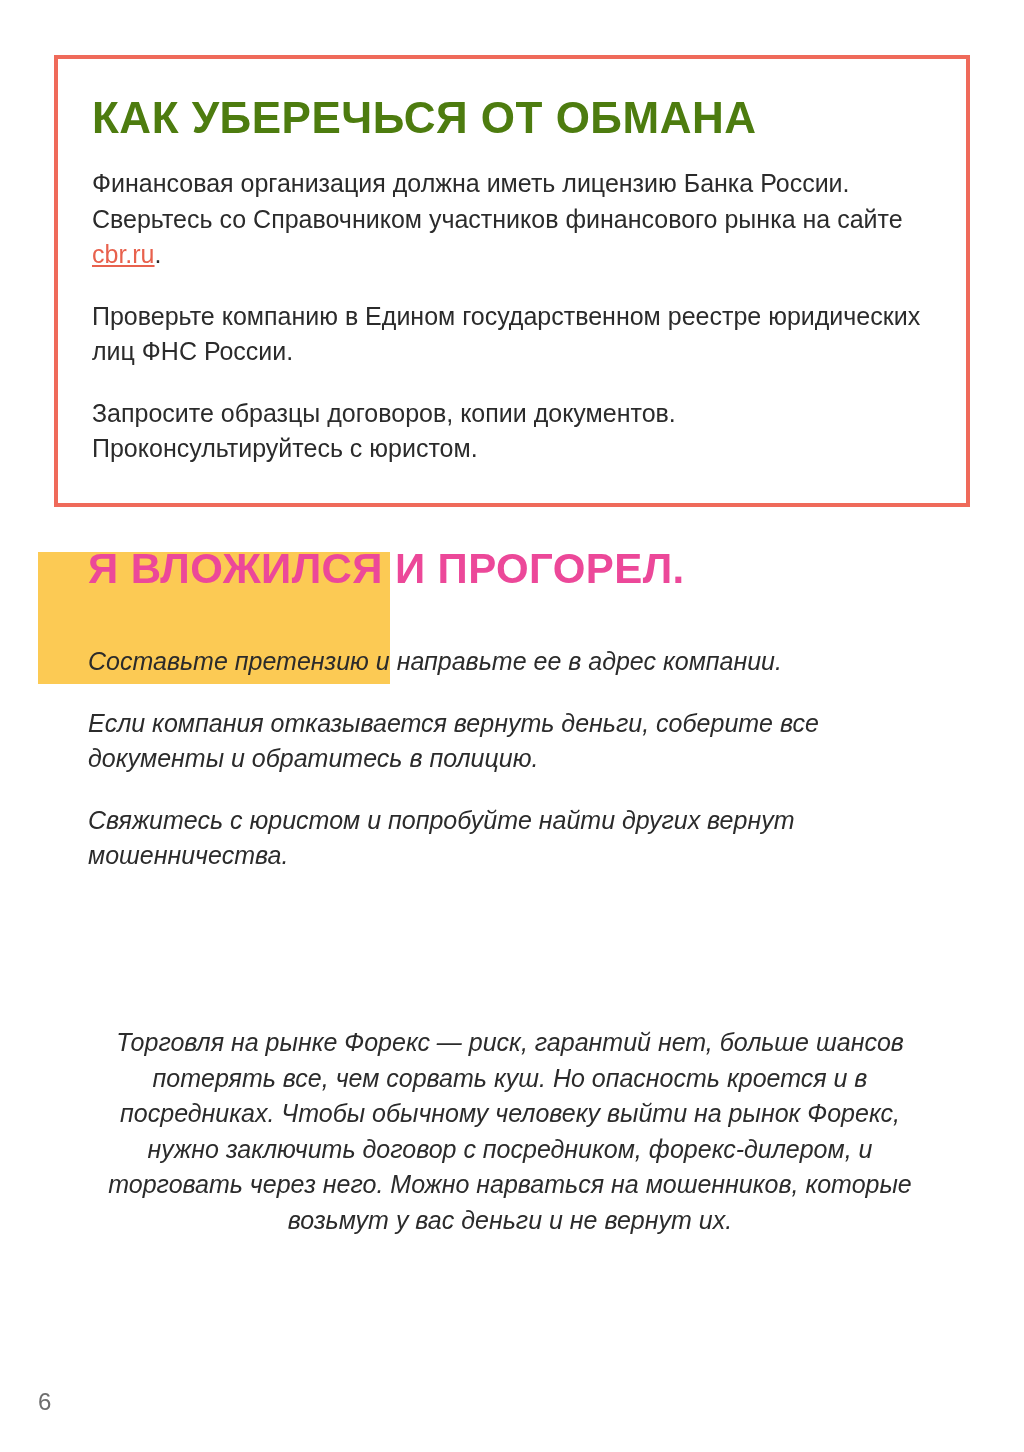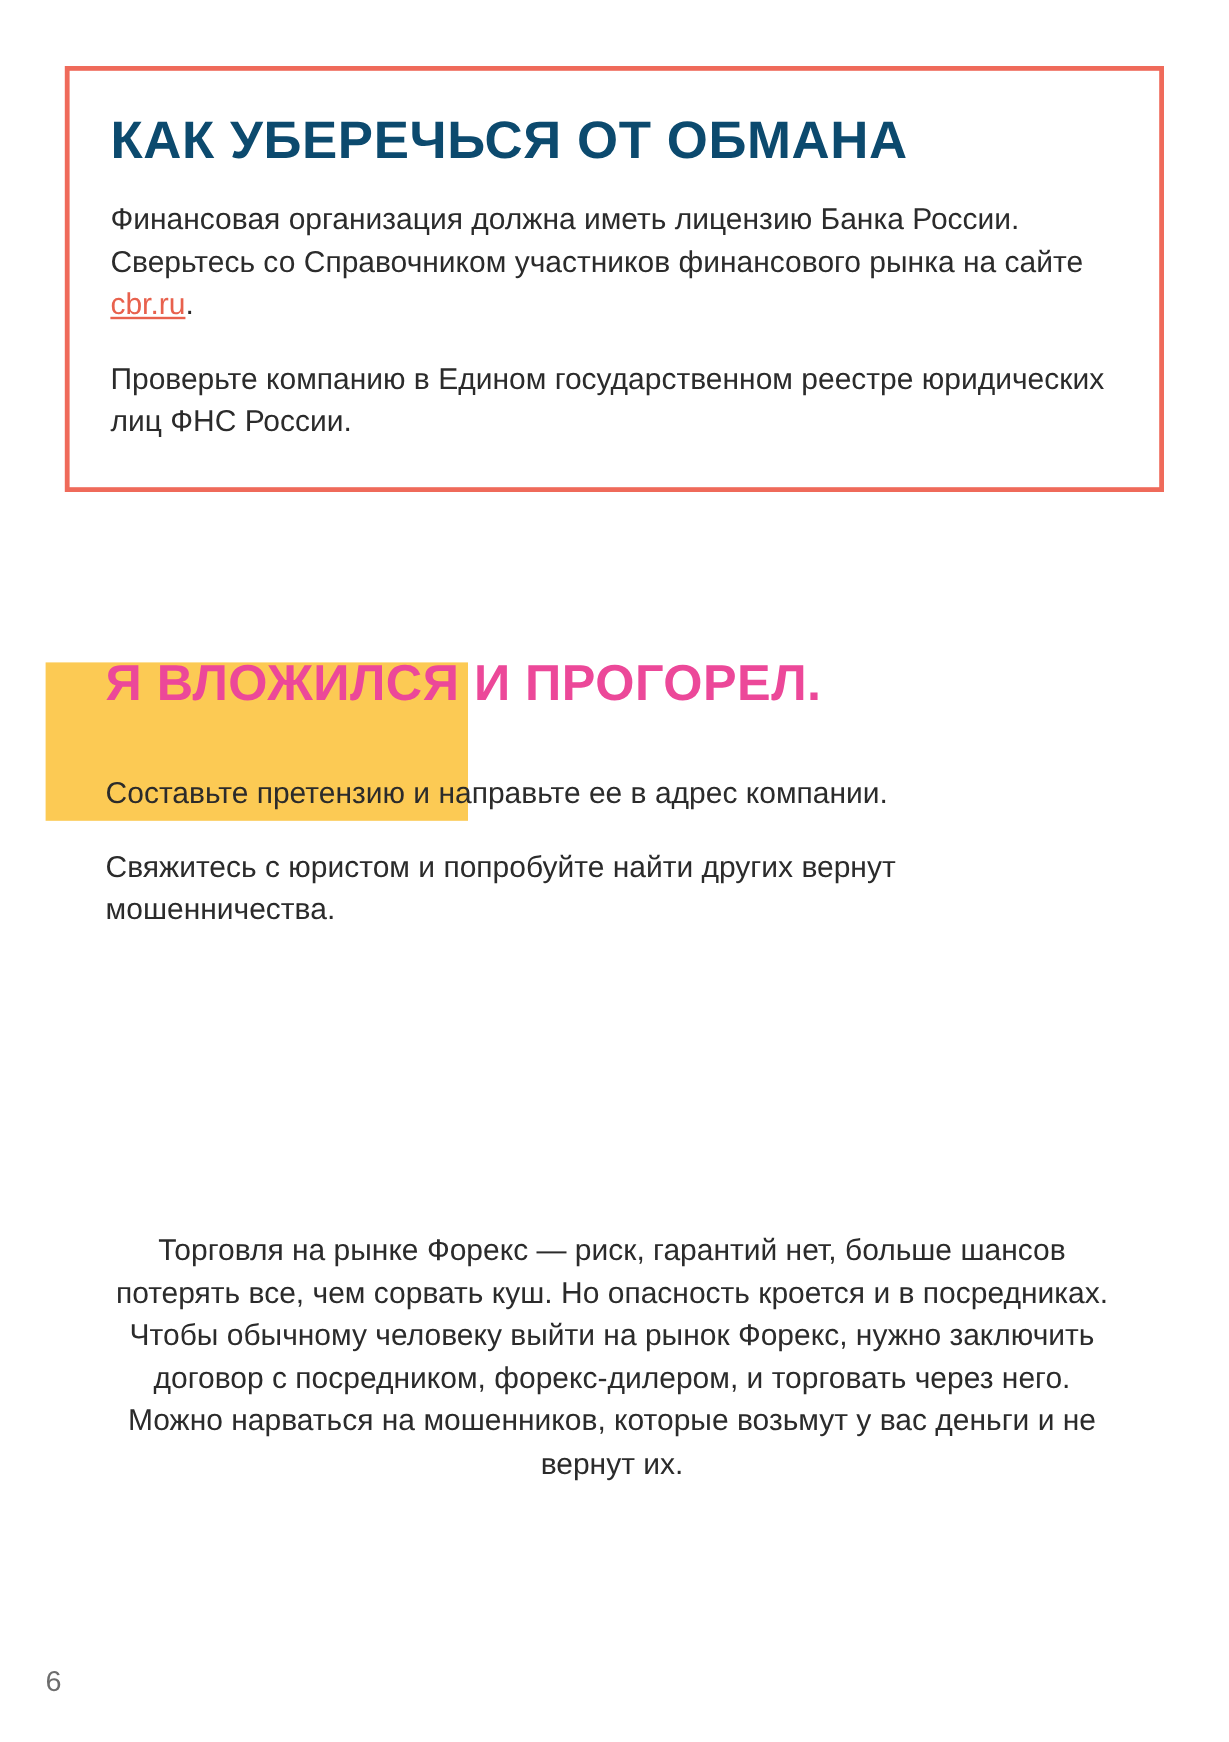--- a/index.html
+++ b/index.html
@@ -32,21 +32,21 @@
     box-sizing: border-box;
     border: 4px solid #ef6a5a;
     padding: 34px 40px 36px 34px;
   }
   .box-title {
     font-size: 44px;
     font-weight: bold;
     letter-spacing: 0.5px;
     line-height: 1.12;
     margin: 0 0 24px 0;
-    color: #0c4a6e;
+    color: #4d7c0f;
   }
   .box-par {
     font-size: 25px;
     line-height: 1.42;
     margin: 0 0 26px 0;
     color: #2b2b2b;
   }
   .box-par:last-child { margin-bottom: 0; }
   .inline-link {
     color: #e8614d;
@@ -83,20 +83,21 @@
   }
   .body-par {
     position: relative;
     z-index: 1;
     font-size: 25px;
     line-height: 1.42;
     color: #2b2b2b;
     margin: 12px 0 26px 0;
     padding-left: 88px;
     padding-right: 92px;
+    font-style: italic;
   }
   .body-par:last-child { margin-bottom: 0; }
 
   
   #section-invested { top: 540px; }
   #section-invested .hl-band.b1 { left: 38px; top: 12px; width: 352px; height: 132px; }
   #section-invested .sec-body { margin-top: 44px; }
 
   
   #section-forex { top: 985px; }
@@ -120,31 +121,33 @@
 
 <div class="page">
 
   <section class="box-section" style="border-color: rgb(239, 106, 90);">
     <h1 class="box-title">КАК УБЕРЕЧЬСЯ ОТ ОБМАНА</h1>
 
     <p class="box-par"><span>Финансовая организация должна иметь лицензию Банка России. Сверьтесь со Справочником участников финансового рынка на сайте </span><a class="inline-link" href="#">cbr.ru</a><span>.</span></p>
 
     <p class="box-par">Проверьте компанию в Едином государственном реестре юридических лиц ФНС России.</p>
 
+    <p class="box-par">Запросите образцы договоров, копии документов. Проконсультируйтесь с юристом.</p>
   </section>
 
   <section class="section" id="section-invested">
     <div class="hl-wrap">
       <span class="hl-band b1" style="background: rgb(252, 202, 84);"></span>
       <h2 class="hl-title">
         <span class="line">Я ВЛОЖИЛСЯ И ПРОГОРЕЛ.</span>
       </h2>
     </div>
     <div class="sec-body">
       <p class="body-par">Составьте претензию и направьте ее в адрес компании.</p>
+      <p class="body-par">Если компания отказывается вернуть деньги, соберите все документы и обратитесь в полицию.</p>
       <p class="body-par">Свяжитесь с юристом и попробуйте найти других вернут мошенничества.</p>
     </div>
   </section>
 
   <section class="section" id="section-forex">
     <div class="sec-body">
       <p class="body-par justify-par">Торговля на рынке Форекс — риск, гарантий нет, больше шансов потерять все, чем сорвать куш. Но опасность кроется и в посредниках. Чтобы обычному человеку выйти на рынок Форекс, нужно заключить договор с посредником, форекс-дилером, и торговать через него. Можно нарваться на мошенников, которые возьмут у вас деньги и не вернут их.</p>
     </div>
   </section>
 

